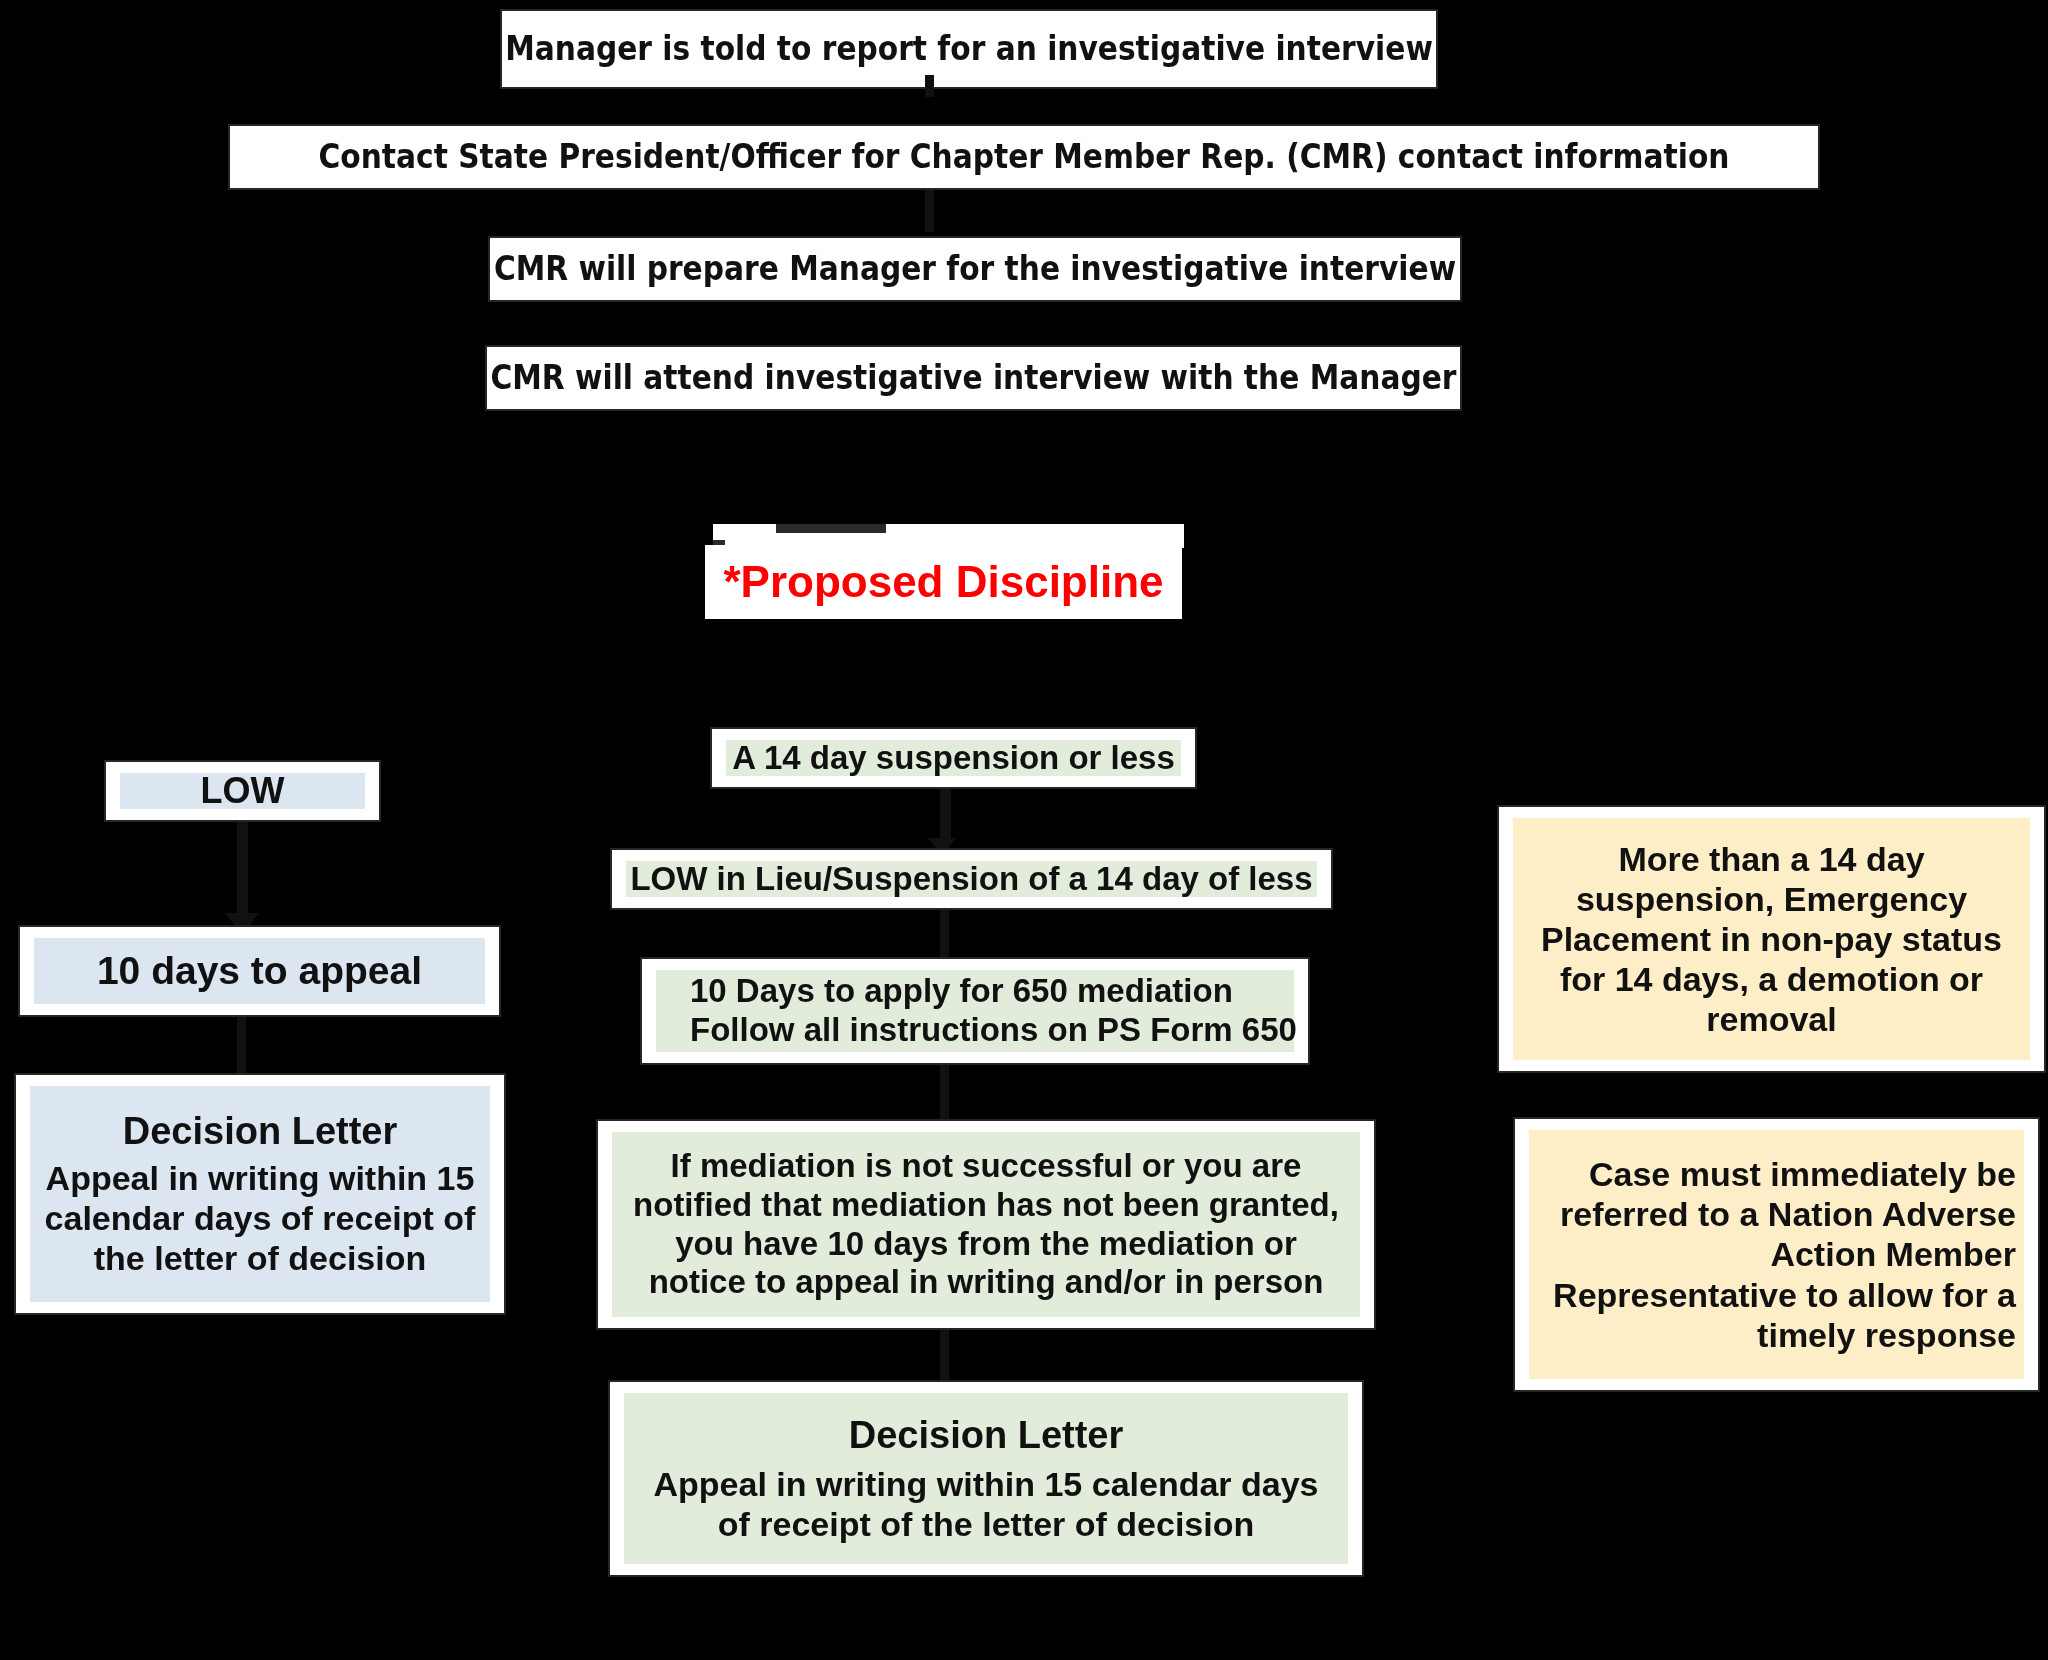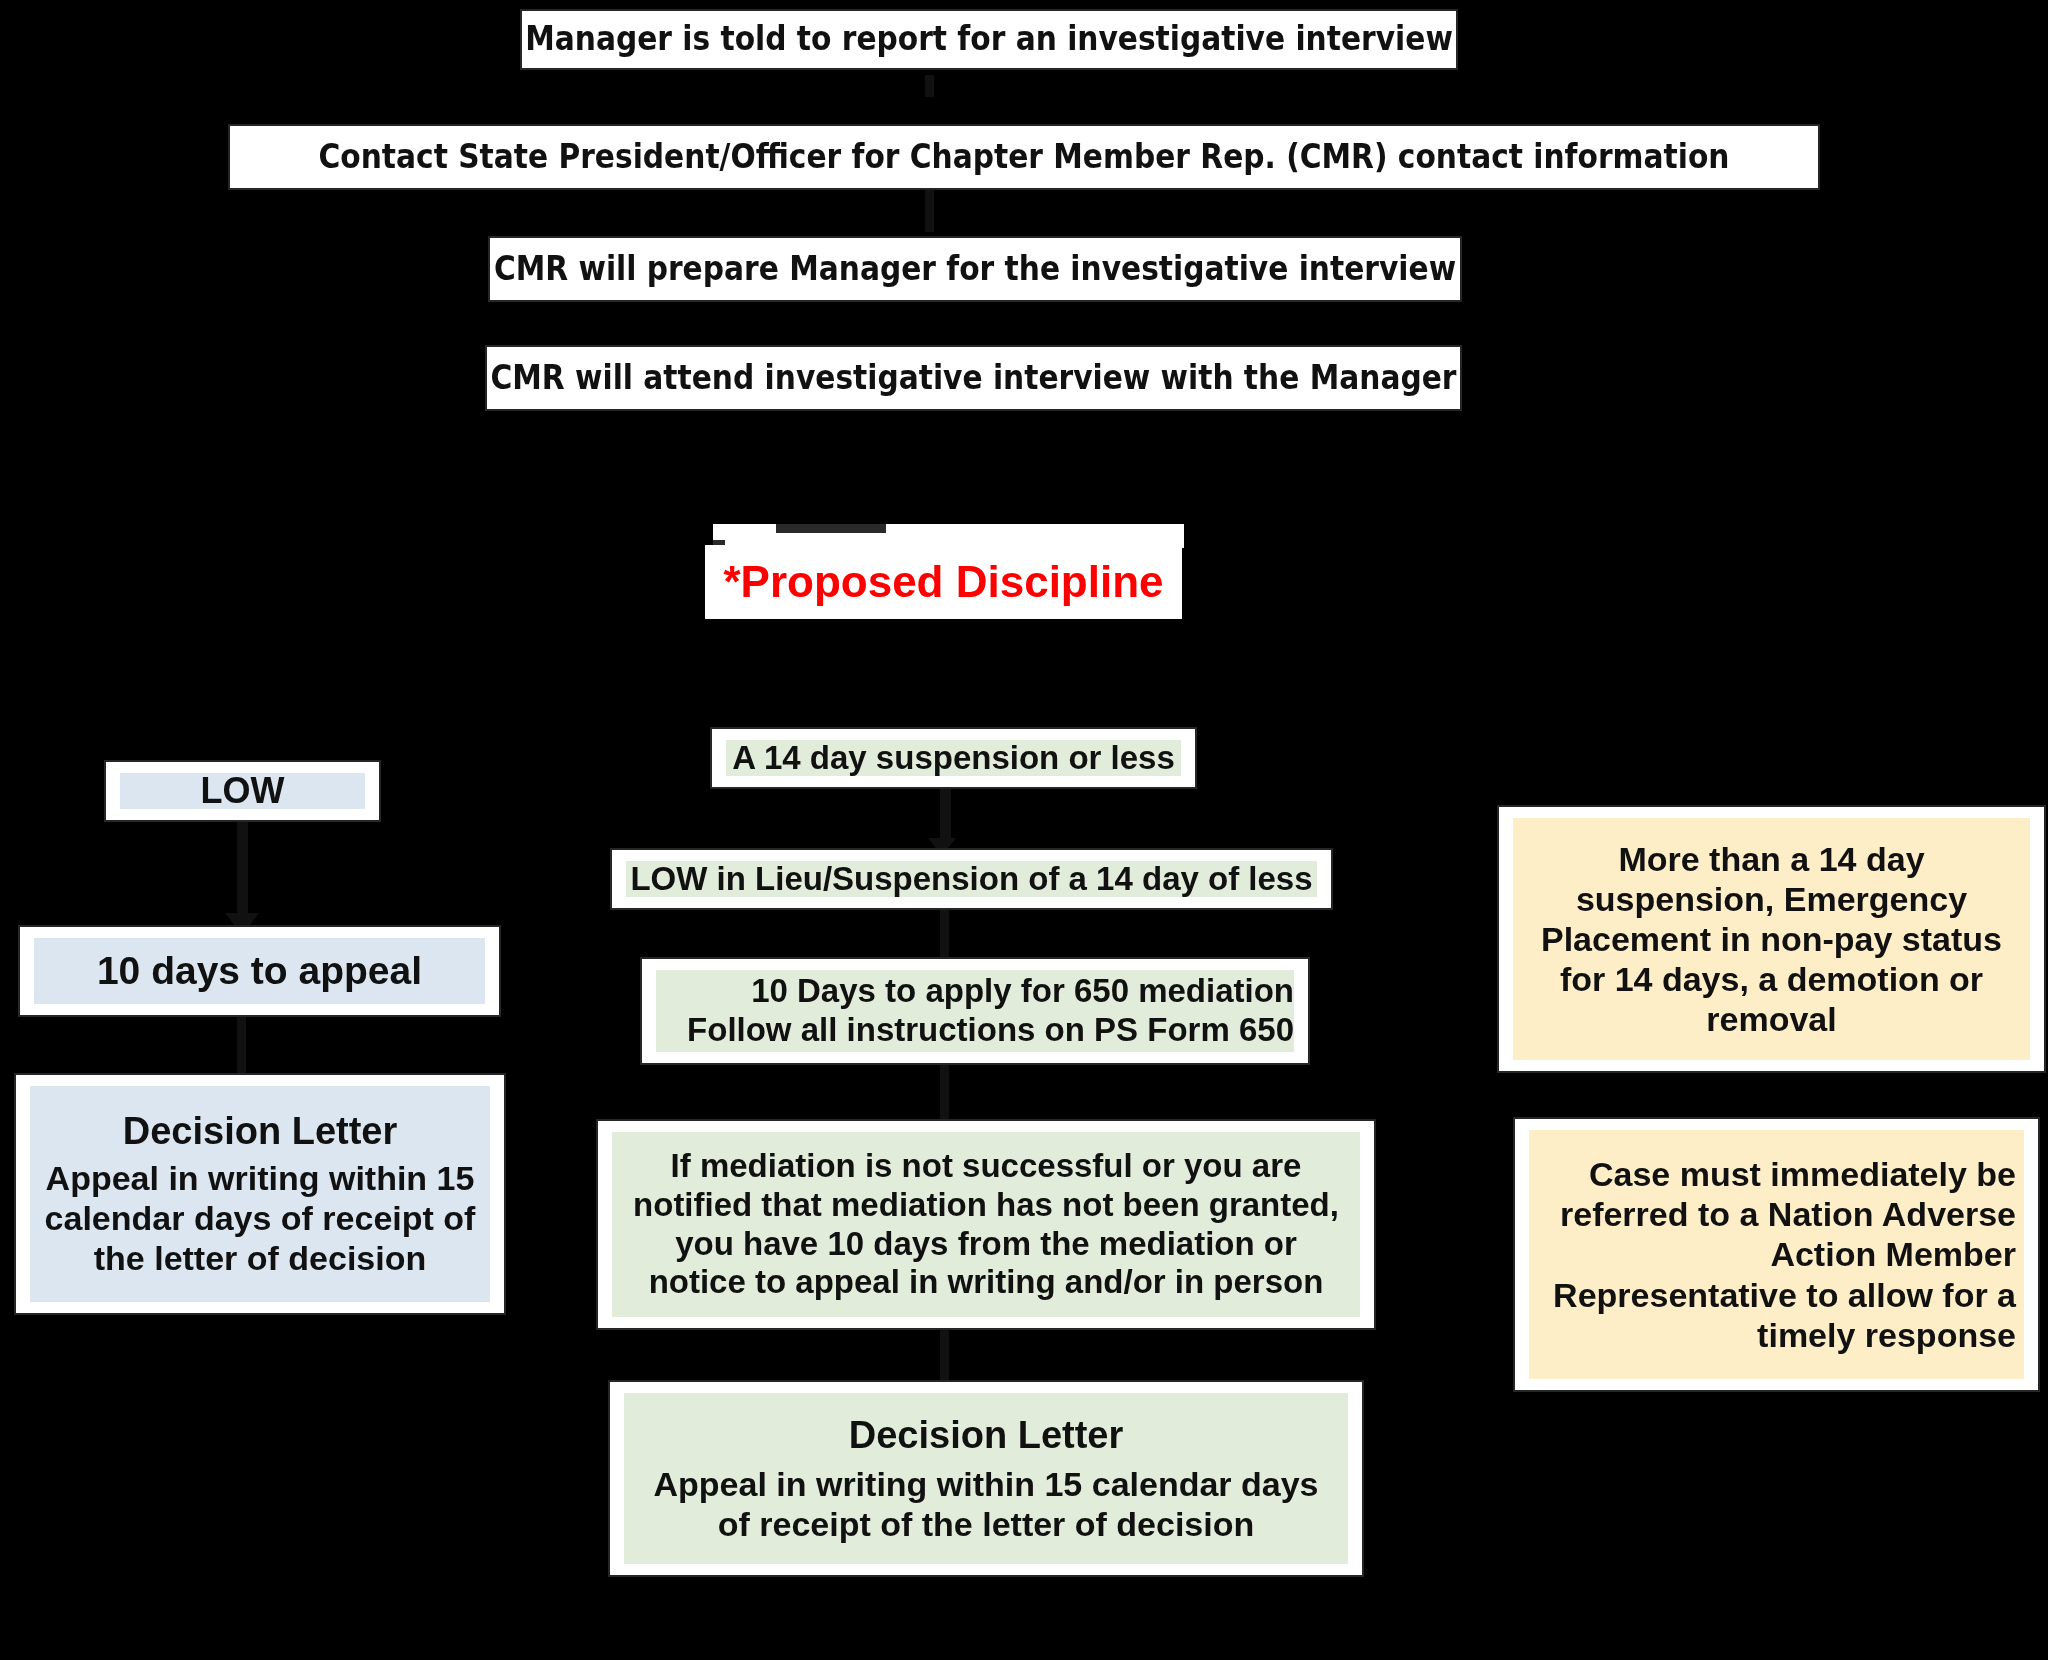--- a/index.html
+++ b/index.html
@@ -81,21 +81,21 @@
 
   
   .sliver{position:absolute;background:#ffffff;}
   .sliver-dark{position:absolute;background:#2a2a2a;}
 </style>
 </head>
 <body>
 
 <div id="stage">
 
-  <div class="node white" style="left:500px;top:9px;width:938px;height:61px;margin-left:20px;">
+  <div class="node white" style="left:500px;top:9px;width:938px;height:80px;">
     <div class="inner">
       <span class="line" style="font-size:33px;">Manager is told to report for an investigative interview</span>
     </div>
   </div>
   <div class="stub" style="left:925px;top:75px;height:22px;"></div>
 
   <div class="node white" style="left:228px;top:124px;width:1592px;height:66px;">
     <div class="inner">
       <span class="line" style="font-size:33px;">Contact State President/Officer for Chapter Member Rep. (CMR) contact information</span>
     </div>
@@ -157,21 +157,21 @@
   <div class="arrowhead" style="left:928px;top:838px;border-top-width:18px;border-left-width:14px;border-right-width:14px;"></div>
 
   <div class="node padded green" style="left:610px;top:848px;width:723px;height:62px;">
     <div class="inner">
       <span class="line" style="font-size:33px;">LOW in Lieu/Suspension of a 14 day of less</span>
     </div>
   </div>
   <div class="stub" style="left:940px;top:910px;height:47px;"></div>
 
   <div class="node padded green" style="left:640px;top:957px;width:670px;height:108px;">
-    <div class="inner" style="align-items:flex-end;text-align:left;padding-left:20px;">
+    <div class="inner" style="align-items:flex-start;text-align:left;padding-left:34px;">
       <span class="line" style="font-size:33px;">10 Days to apply for 650 mediation</span>
       <span class="line" style="font-size:33px;">Follow all instructions on PS Form 650</span>
     </div>
   </div>
   <div class="stub" style="left:940px;top:1065px;height:54px;"></div>
 
   <div class="node padded green" style="left:596px;top:1119px;width:780px;height:211px;">
     <div class="inner" style="padding:4px 8px;">
       <span class="line" style="font-size:33px;">If mediation is not successful or you are</span>
       <span class="line" style="font-size:33px;">notified that mediation has not been granted,</span>

